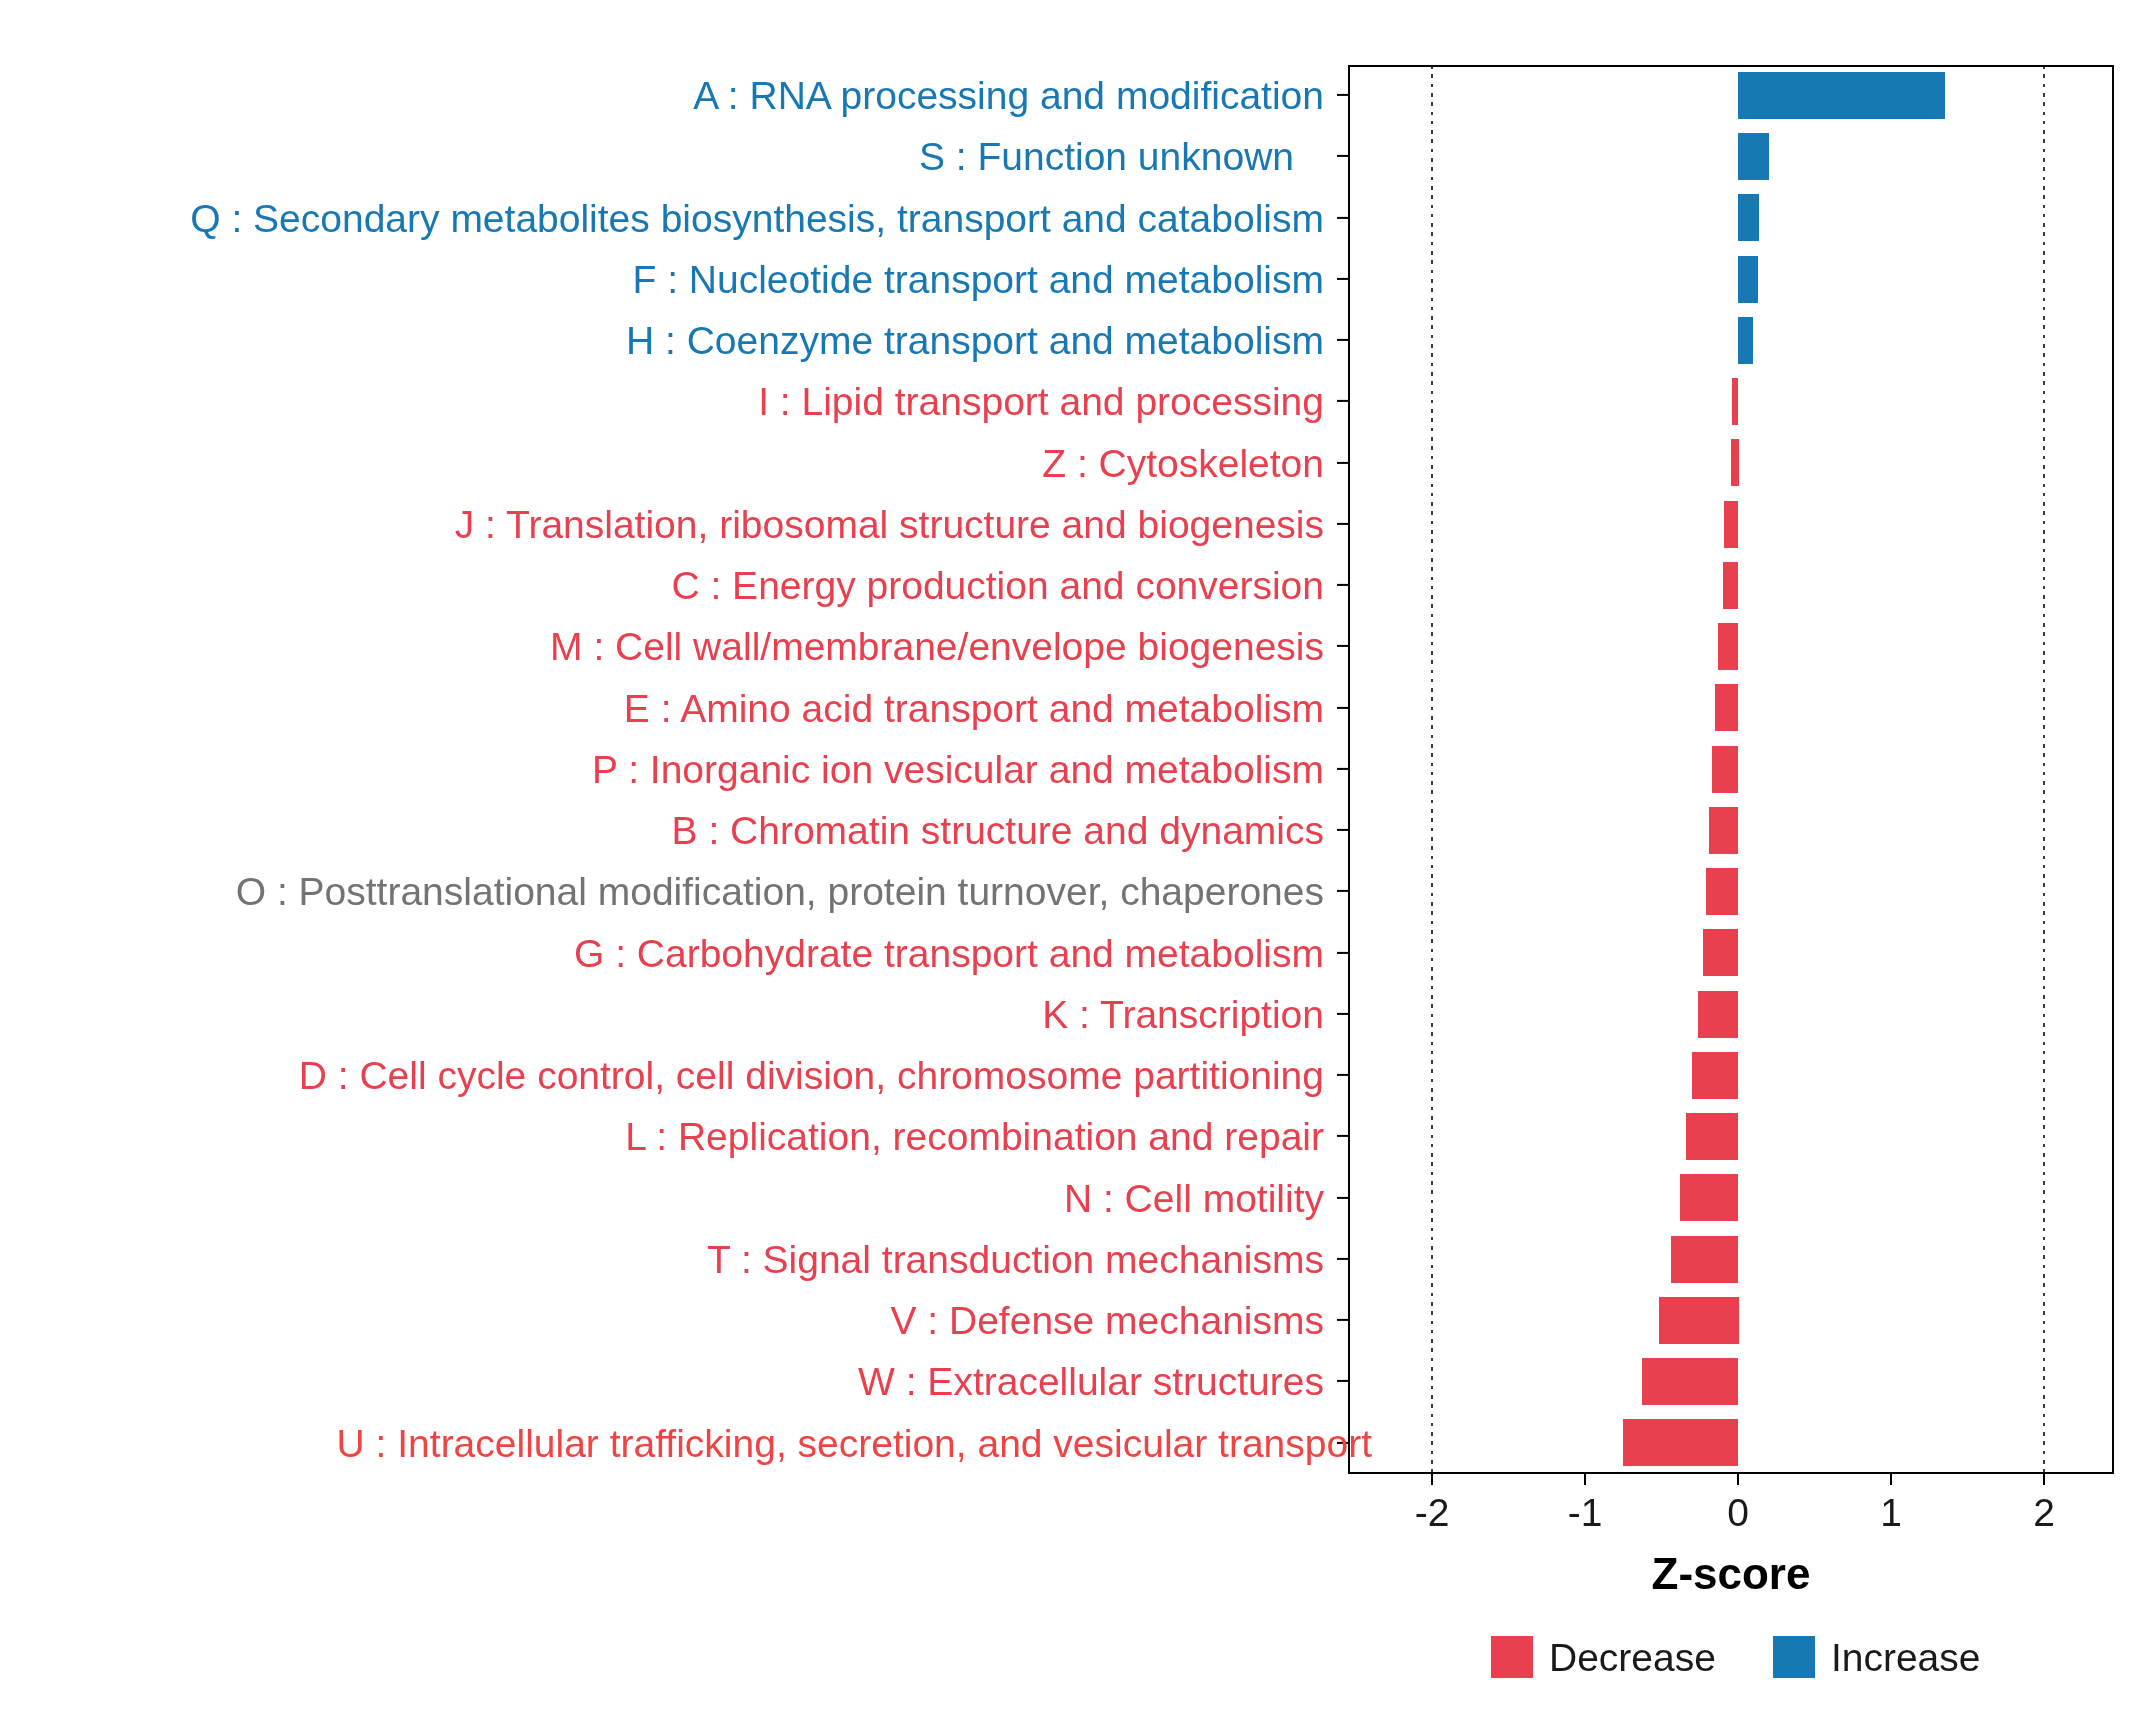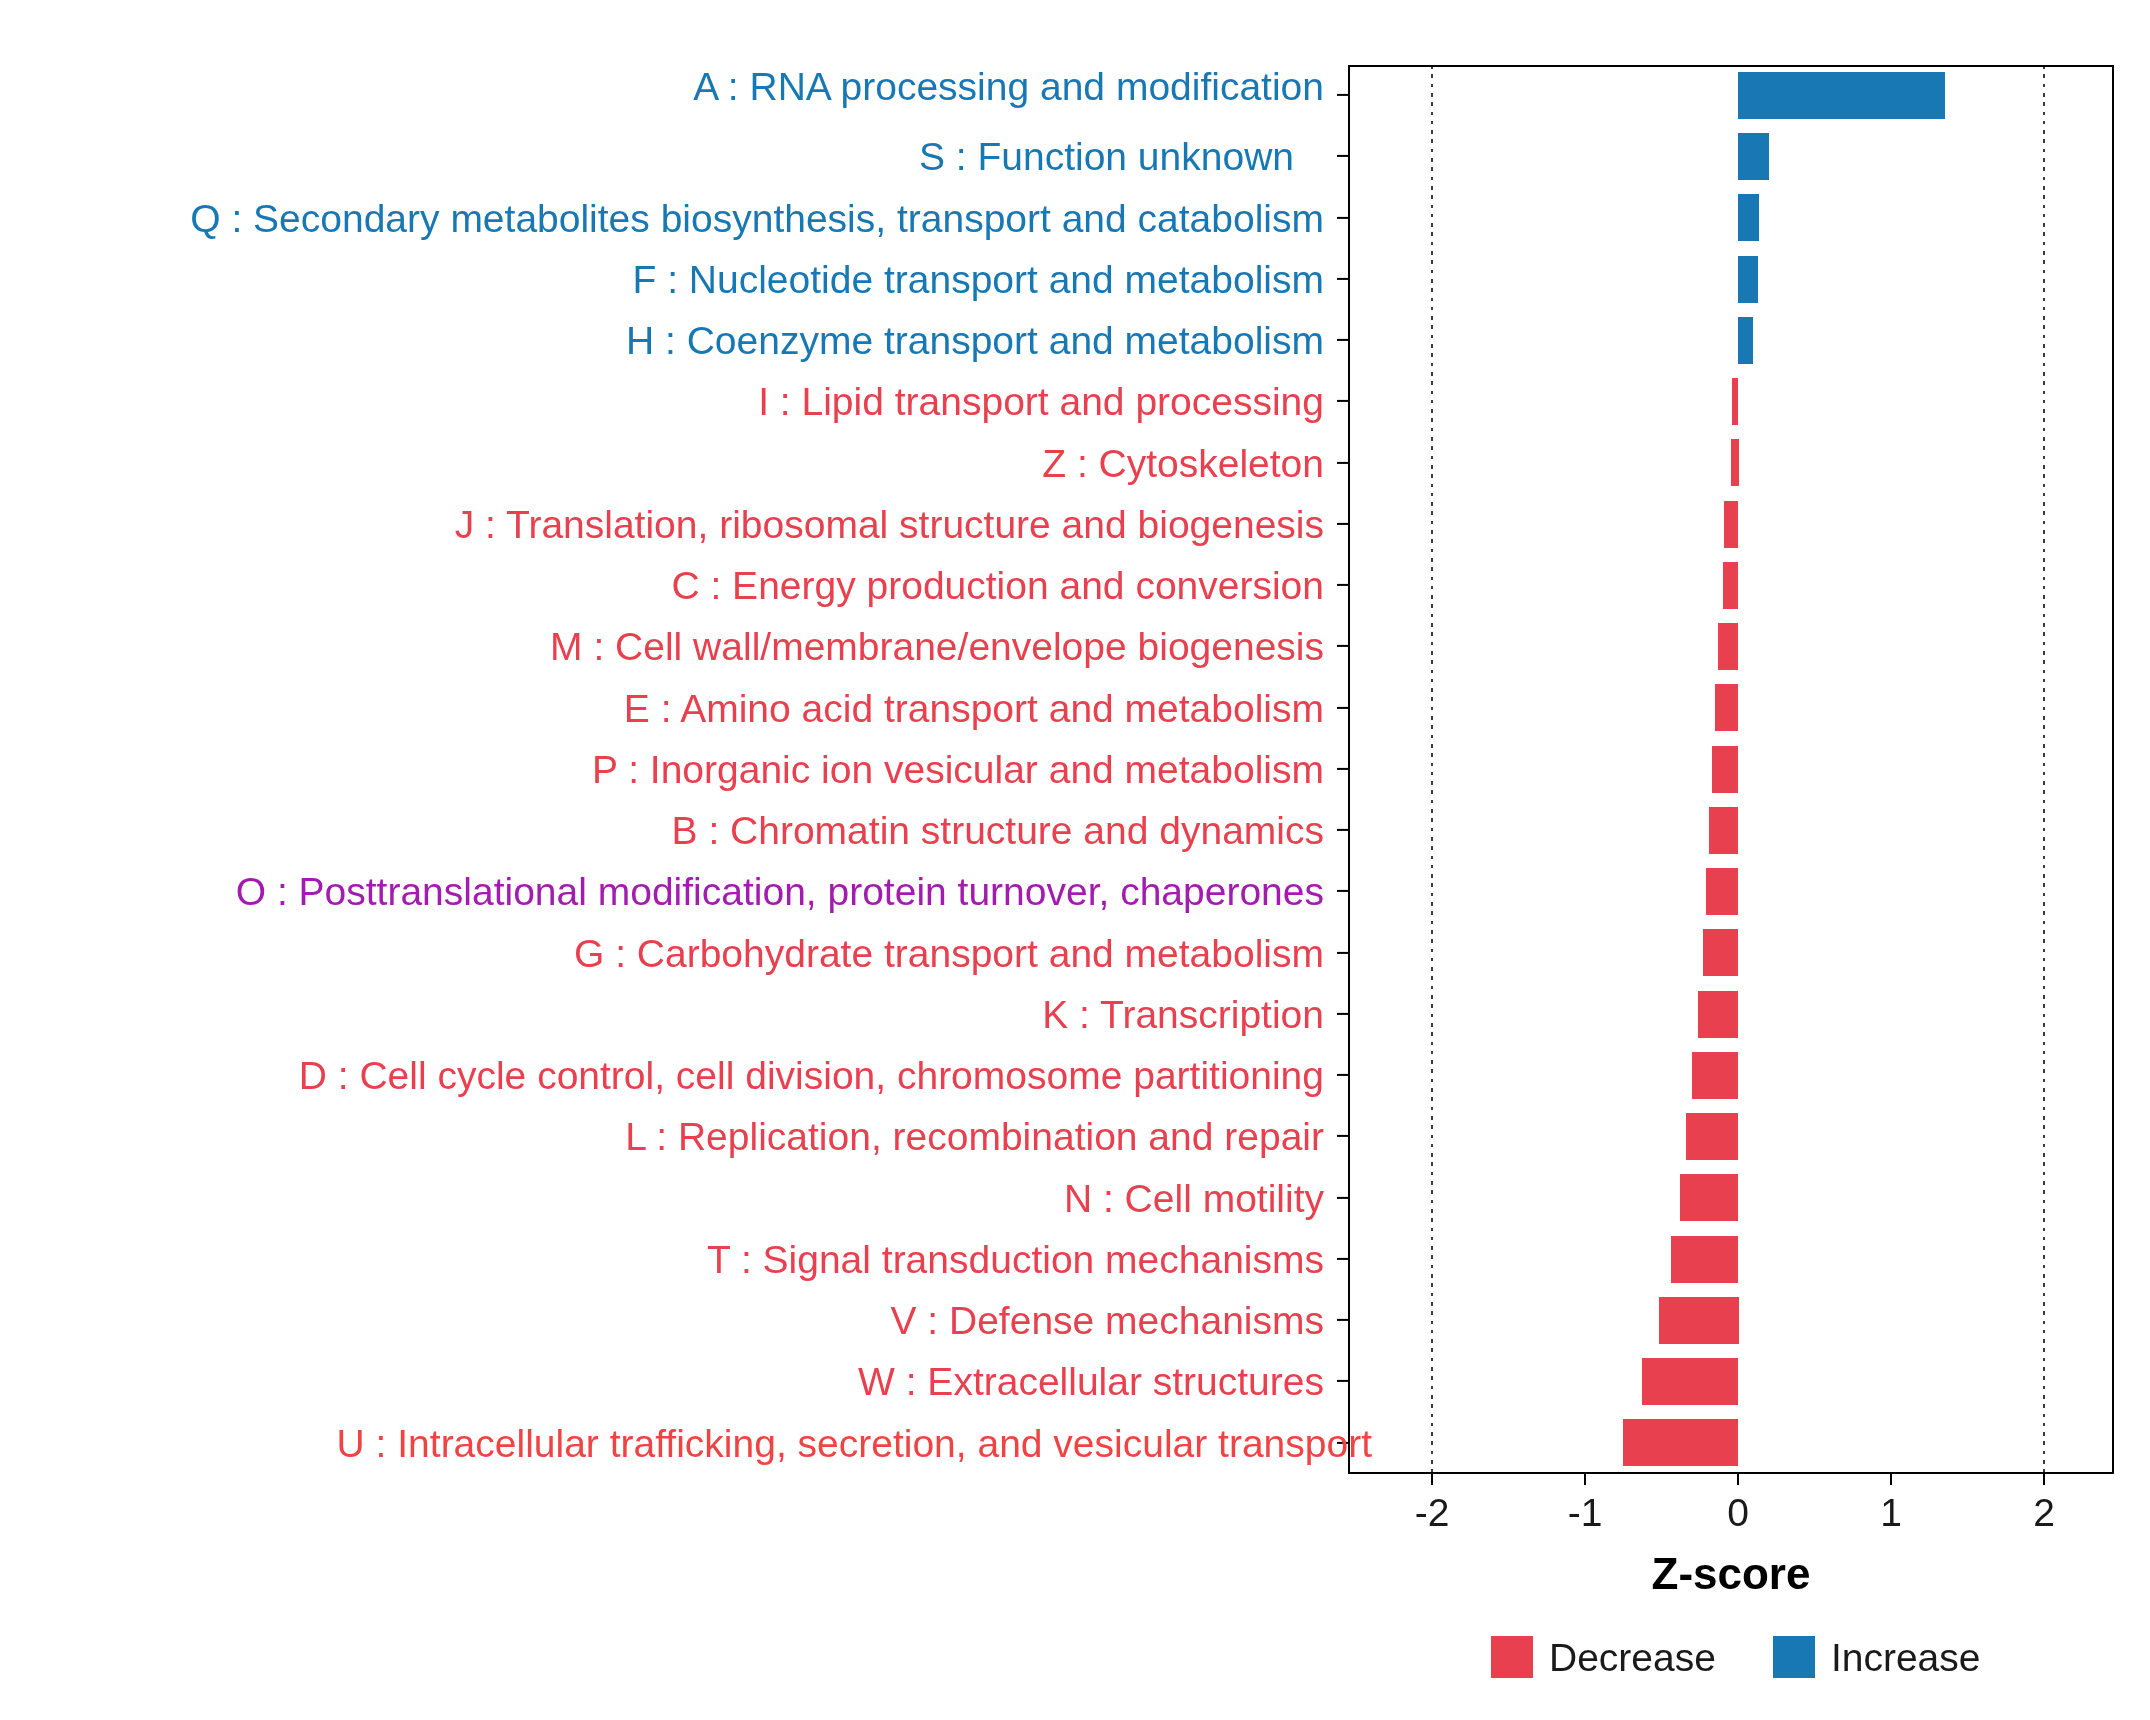--- a/index.html
+++ b/index.html
@@ -35,21 +35,21 @@
   .legend-label { font-size:39px; color:#1a1a1a; line-height:1; }
 </style>
 </head>
 <body>
 
 <div id="chart">
     <div class="grid-dotted" style="left: 1431px; top: 65px; height: 1409px;"></div>
     <div class="grid-dotted" style="left: 2043px; top: 65px; height: 1409px;"></div>
     <div class="bar" style="left: 1738px; top: 72px; width: 207px; height: 47px; background: rgb(24, 120, 180);"></div>
     <div class="tick-y" style="left: 1337px; top: 95px;"></div>
-    <div class="cat-label" style="right: 827px; top: 86px; color: rgb(24, 120, 180);">A : RNA processing and modification</div>
+    <div class="cat-label" style="right: 827px; top: 95px; color: rgb(24, 120, 180);">A : RNA processing and modification</div>
     <div class="bar" style="left: 1738px; top: 133px; width: 31px; height: 47px; background: rgb(24, 120, 180);"></div>
     <div class="tick-y" style="left: 1337px; top: 156px;"></div>
     <div class="cat-label" style="right: 857px; top: 156px; color: rgb(24, 120, 180);">S : Function unknown</div>
     <div class="bar" style="left: 1738px; top: 194px; width: 21.4px; height: 47px; background: rgb(24, 120, 180);"></div>
     <div class="tick-y" style="left: 1337px; top: 218px;"></div>
     <div class="cat-label" style="right: 827px; top: 218px; color: rgb(24, 120, 180);">Q : Secondary metabolites biosynthesis, transport and catabolism</div>
     <div class="bar" style="left: 1738px; top: 256px; width: 20px; height: 47px; background: rgb(24, 120, 180);"></div>
     <div class="tick-y" style="left: 1337px; top: 279px;"></div>
     <div class="cat-label" style="right: 827px; top: 279px; color: rgb(24, 120, 180);">F : Nucleotide transport and metabolism</div>
     <div class="bar" style="left: 1738px; top: 317px; width: 15.3px; height: 47px; background: rgb(24, 120, 180);"></div>
@@ -74,21 +74,21 @@
     <div class="tick-y" style="left: 1337px; top: 708px;"></div>
     <div class="cat-label" style="right: 827px; top: 708px; color: rgb(232, 64, 78);">E : Amino acid transport and metabolism</div>
     <div class="bar" style="left: 1712px; top: 746px; width: 26px; height: 47px; background: rgb(232, 64, 78);"></div>
     <div class="tick-y" style="left: 1337px; top: 769px;"></div>
     <div class="cat-label" style="right: 827px; top: 769px; color: rgb(232, 64, 78);">P : Inorganic ion vesicular and metabolism</div>
     <div class="bar" style="left: 1709px; top: 807px; width: 29px; height: 47px; background: rgb(232, 64, 78);"></div>
     <div class="tick-y" style="left: 1337px; top: 830px;"></div>
     <div class="cat-label" style="right: 827px; top: 830px; color: rgb(232, 64, 78);">B : Chromatin structure and dynamics</div>
     <div class="bar" style="left: 1706px; top: 868px; width: 32px; height: 47px; background: rgb(232, 64, 78);"></div>
     <div class="tick-y" style="left: 1337px; top: 891px;"></div>
-    <div class="cat-label" style="right: 827px; top: 891px; color: #a21caf;">O : Posttranslational modification, protein turnover, chaperones</div>
+    <div class="cat-label" style="right: 827px; top: 891px; color: #737373;">O : Posttranslational modification, protein turnover, chaperones</div>
     <div class="bar" style="left: 1703px; top: 929px; width: 35px; height: 47px; background: rgb(232, 64, 78);"></div>
     <div class="tick-y" style="left: 1337px; top: 953px;"></div>
     <div class="cat-label" style="right: 827px; top: 953px; color: rgb(232, 64, 78);">G : Carbohydrate transport and metabolism</div>
     <div class="bar" style="left: 1698px; top: 991px; width: 40px; height: 47px; background: rgb(232, 64, 78);"></div>
     <div class="tick-y" style="left: 1337px; top: 1014px;"></div>
     <div class="cat-label" style="right: 827px; top: 1014px; color: rgb(232, 64, 78);">K : Transcription</div>
     <div class="bar" style="left: 1692px; top: 1052px; width: 46px; height: 47px; background: rgb(232, 64, 78);"></div>
     <div class="tick-y" style="left: 1337px; top: 1075px;"></div>
     <div class="cat-label" style="right: 827px; top: 1075px; color: rgb(232, 64, 78);">D : Cell cycle control, cell division, chromosome partitioning</div>
     <div class="bar" style="left: 1686px; top: 1113px; width: 52px; height: 47px; background: rgb(232, 64, 78);"></div>

